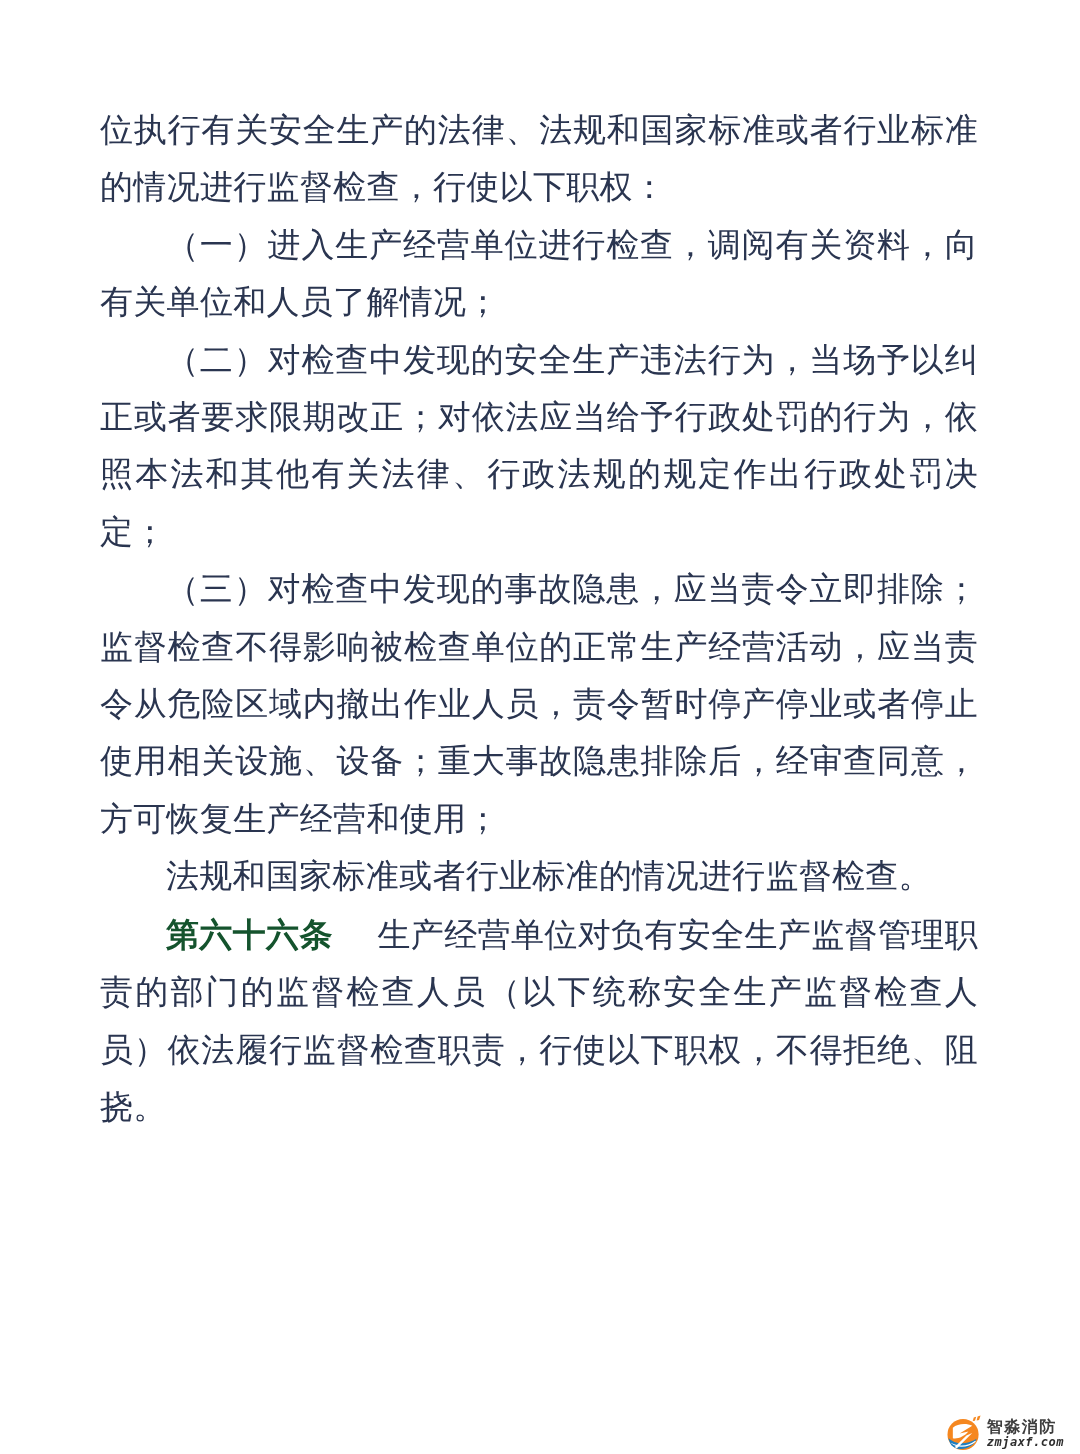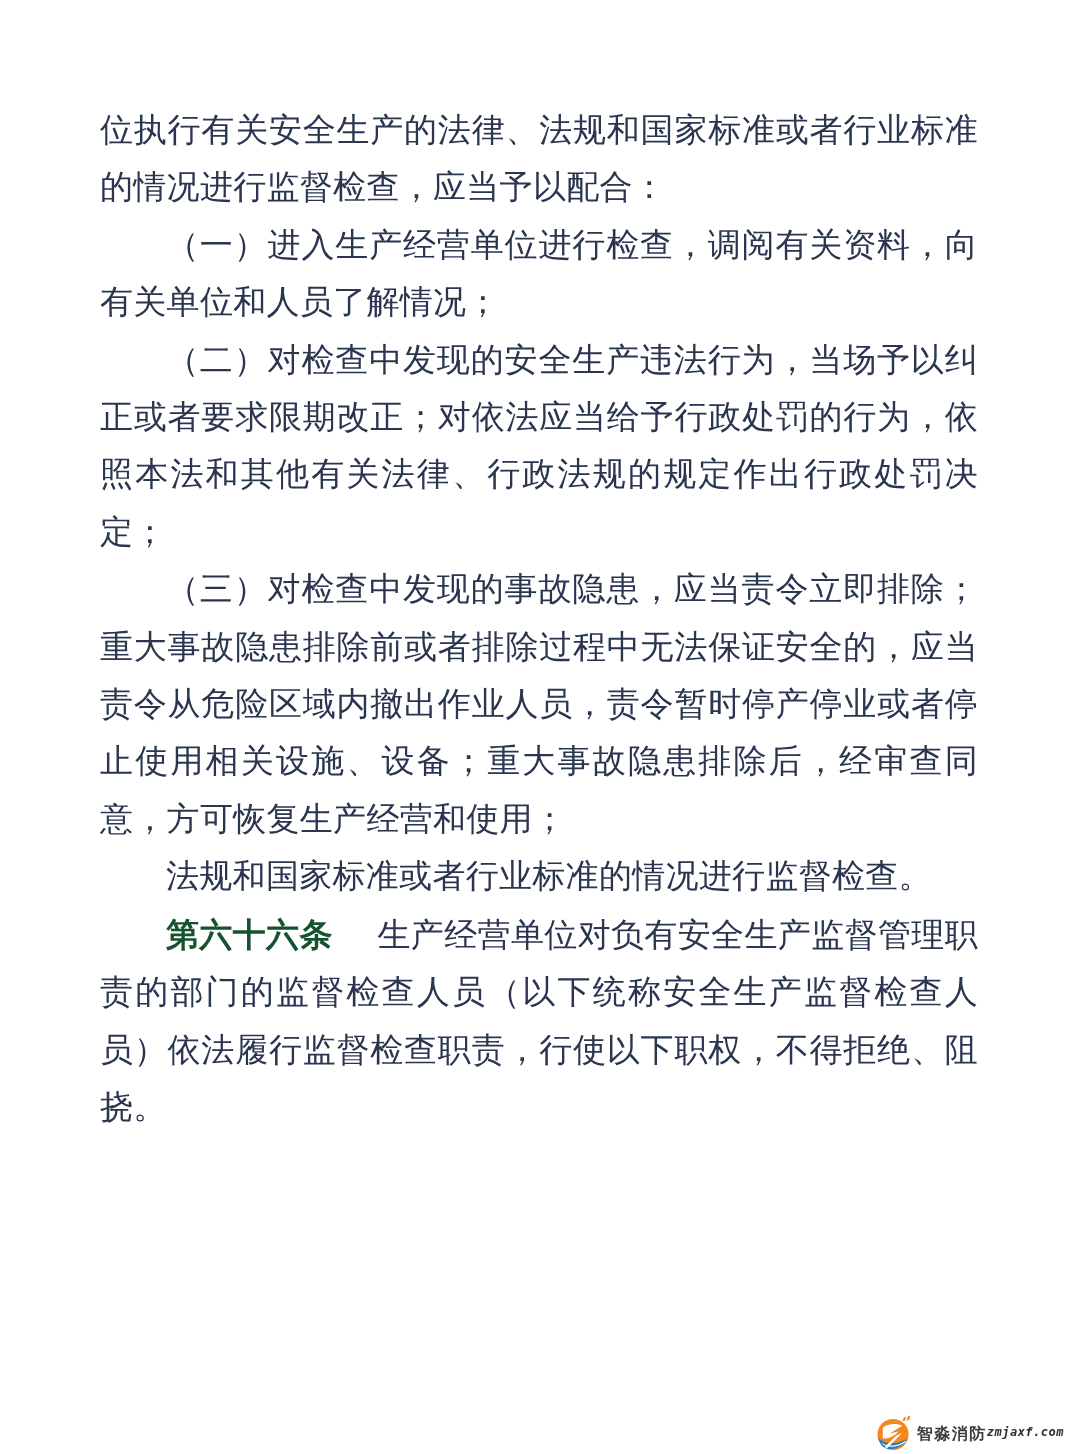--- a/index.html
+++ b/index.html
@@ -54,21 +54,21 @@
   }
 
   .wm-logo {
     width: 35px;
     height: 37px;
     flex: 0 0 auto;
   }
 
   .wm-text {
     display: flex;
-    flex-direction: row;
+    flex-direction: column;
     line-height: 1.1;
   }
 
   .wm-name {
     font-family: "Liberation Sans", "DejaVu Sans", sans-serif;
     font-weight: 700;
     font-size: 16px;
     color: #3d3d3d;
     letter-spacing: 1.5px;
   }
@@ -83,27 +83,27 @@
     font-style: italic;
   }
 </style>
 </head>
 <body>
 
 <div class="page">
 
   <div class="text-block">
 
-    <p class="para">位执行有关安全生产的法律、法规和国家标准或者行业标准的情况进行监督检查，应当予以配合：</p>
+    <p class="para">位执行有关安全生产的法律、法规和国家标准或者行业标准的情况进行监督检查，行使以下职权：</p>
 
     <p class="para indent">（一）进入生产经营单位进行检查，调阅有关资料，向有关单位和人员了解情况；</p>
 
     <p class="para indent">（二）对检查中发现的安全生产违法行为，当场予以纠正或者要求限期改正；对依法应当给予行政处罚的行为，依照本法和其他有关法律、行政法规的规定作出行政处罚决定；</p>
 
-    <p class="para indent">（三）对检查中发现的事故隐患，应当责令立即排除；重大事故隐患排除前或者排除过程中无法保证安全的，应当责令从危险区域内撤出作业人员，责令暂时停产停业或者停止使用相关设施、设备；重大事故隐患排除后，经审查同意，方可恢复生产经营和使用；</p>
+    <p class="para indent">（三）对检查中发现的事故隐患，应当责令立即排除；监督检查不得影响被检查单位的正常生产经营活动，应当责令从危险区域内撤出作业人员，责令暂时停产停业或者停止使用相关设施、设备；重大事故隐患排除后，经审查同意，方可恢复生产经营和使用；</p>
 
 
     <p class="para indent">法规和国家标准或者行业标准的情况进行监督检查。</p>
 
     <p class="para indent">
       <span class="article-no">第六十六条</span><span>生产经营单位对负有安全生产监督管理职责的部门的监督检查人员（以下统称安全生产监督检查人员）依法履行监督检查职责，行使以下职权，不得拒绝、阻挠。</span>
     </p>
 
   </div>
 

